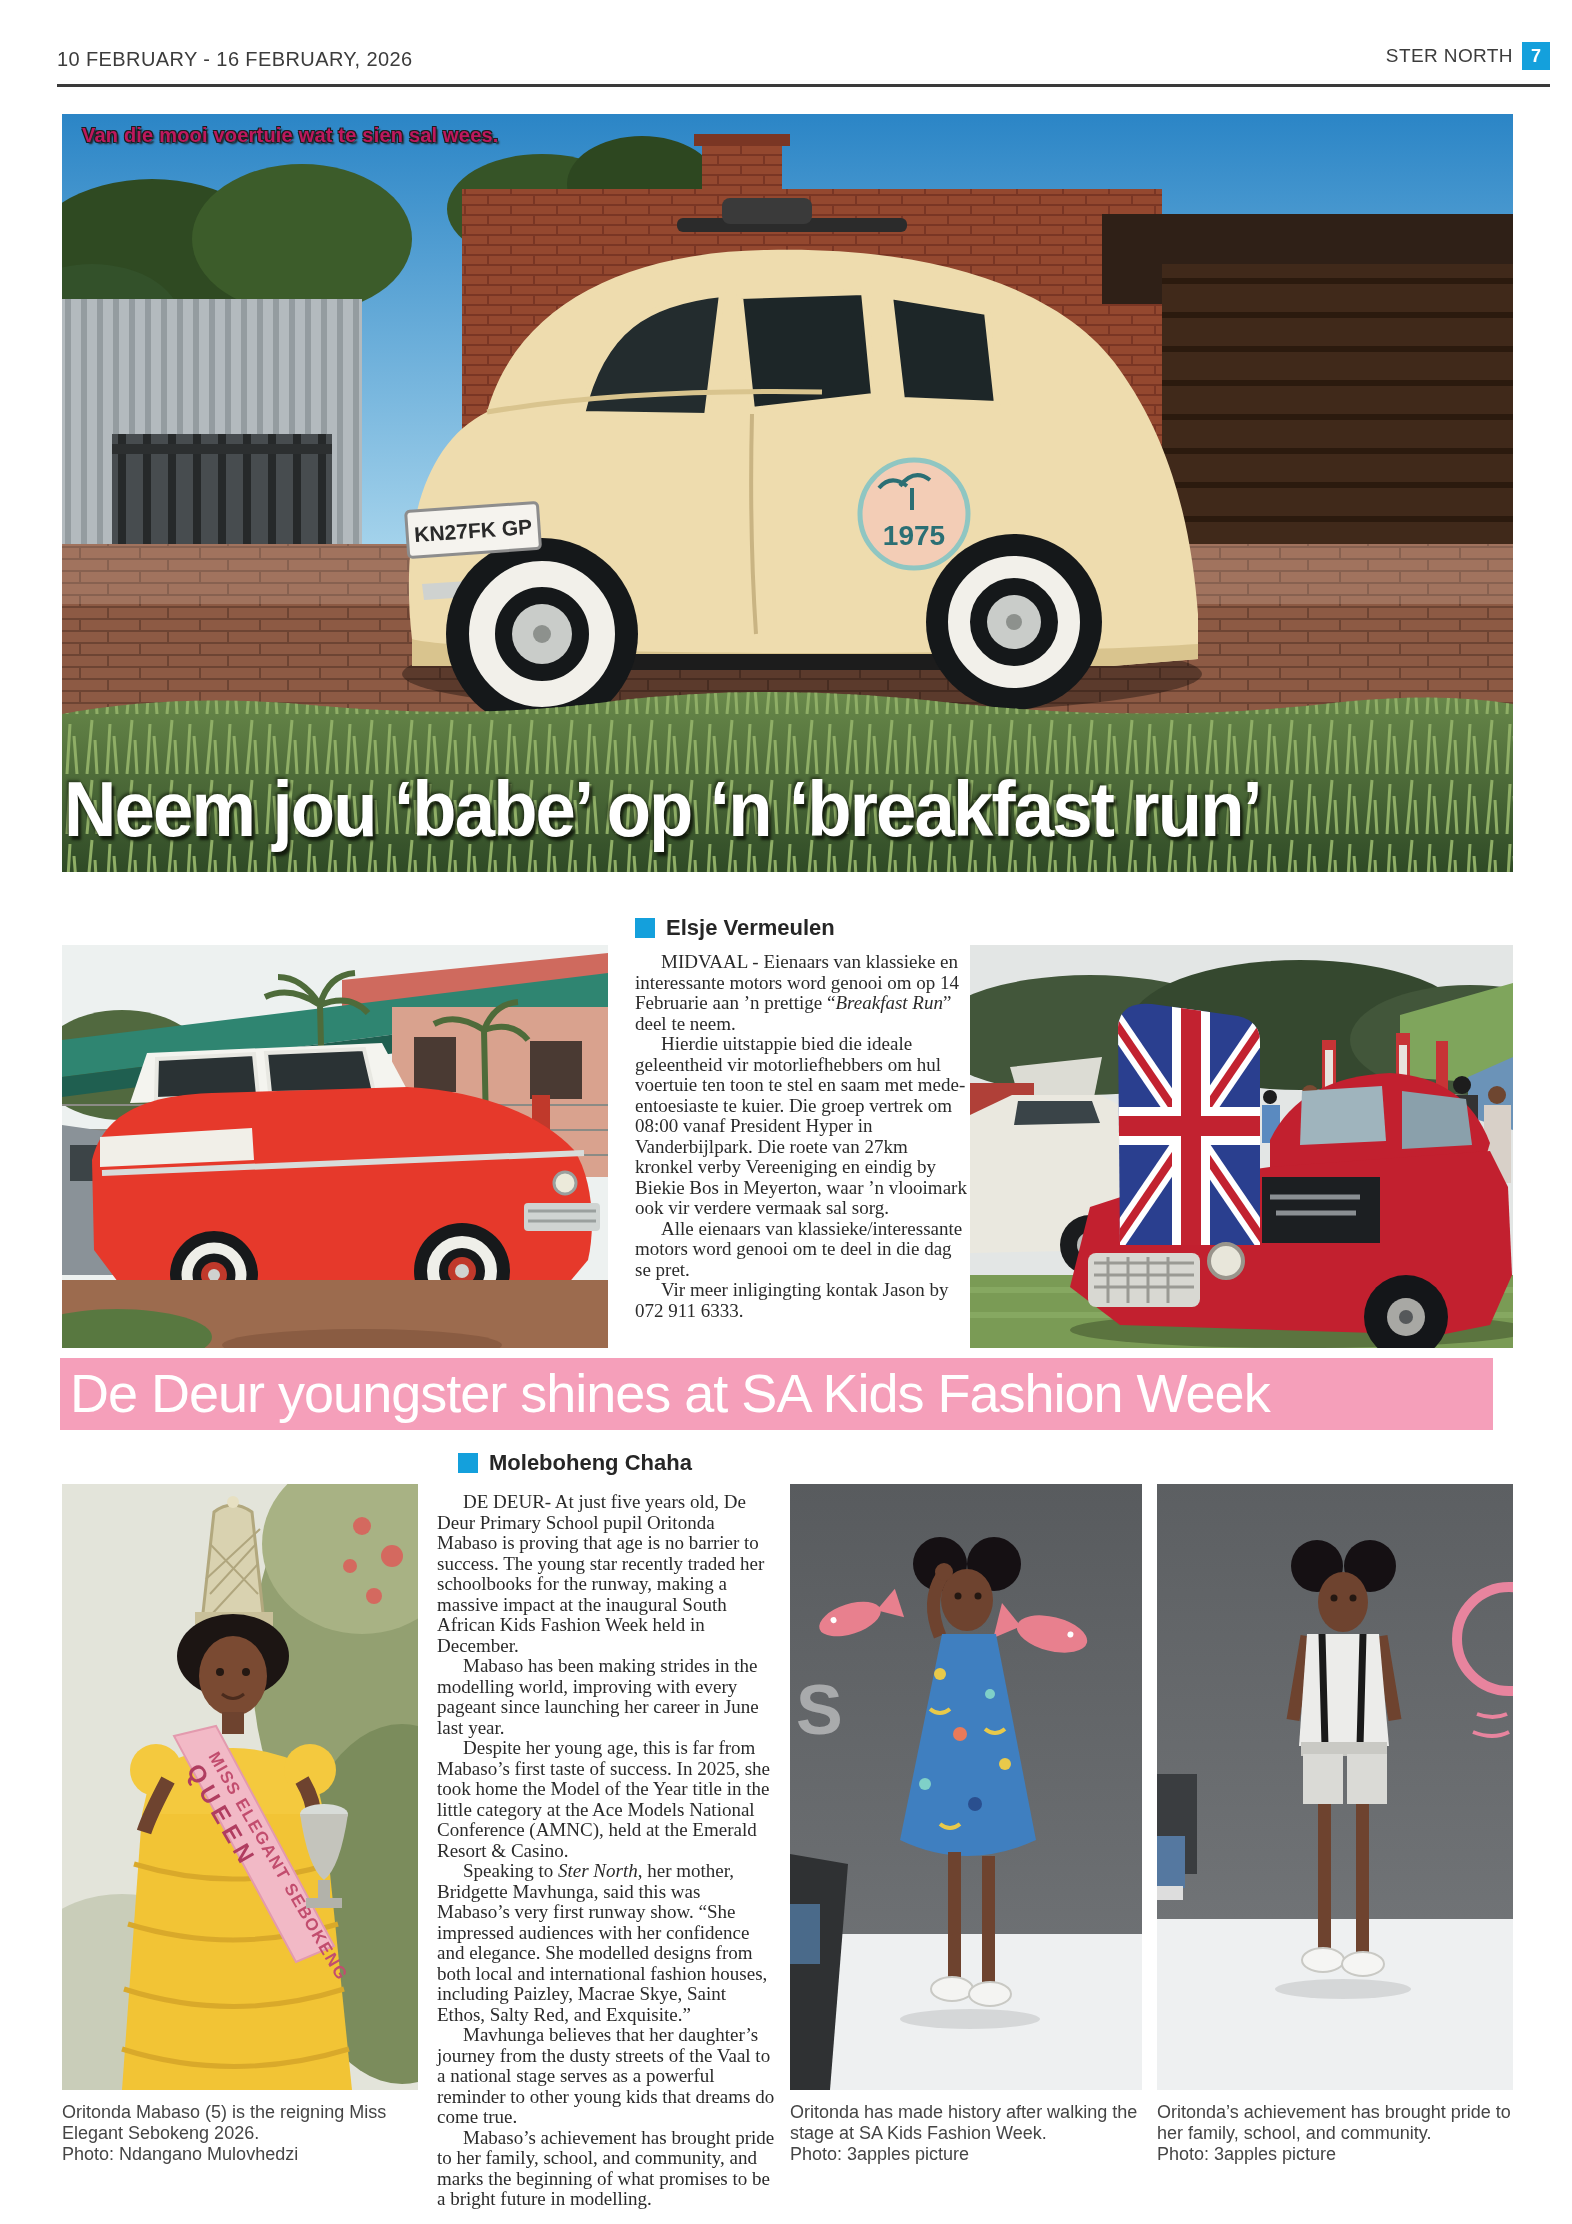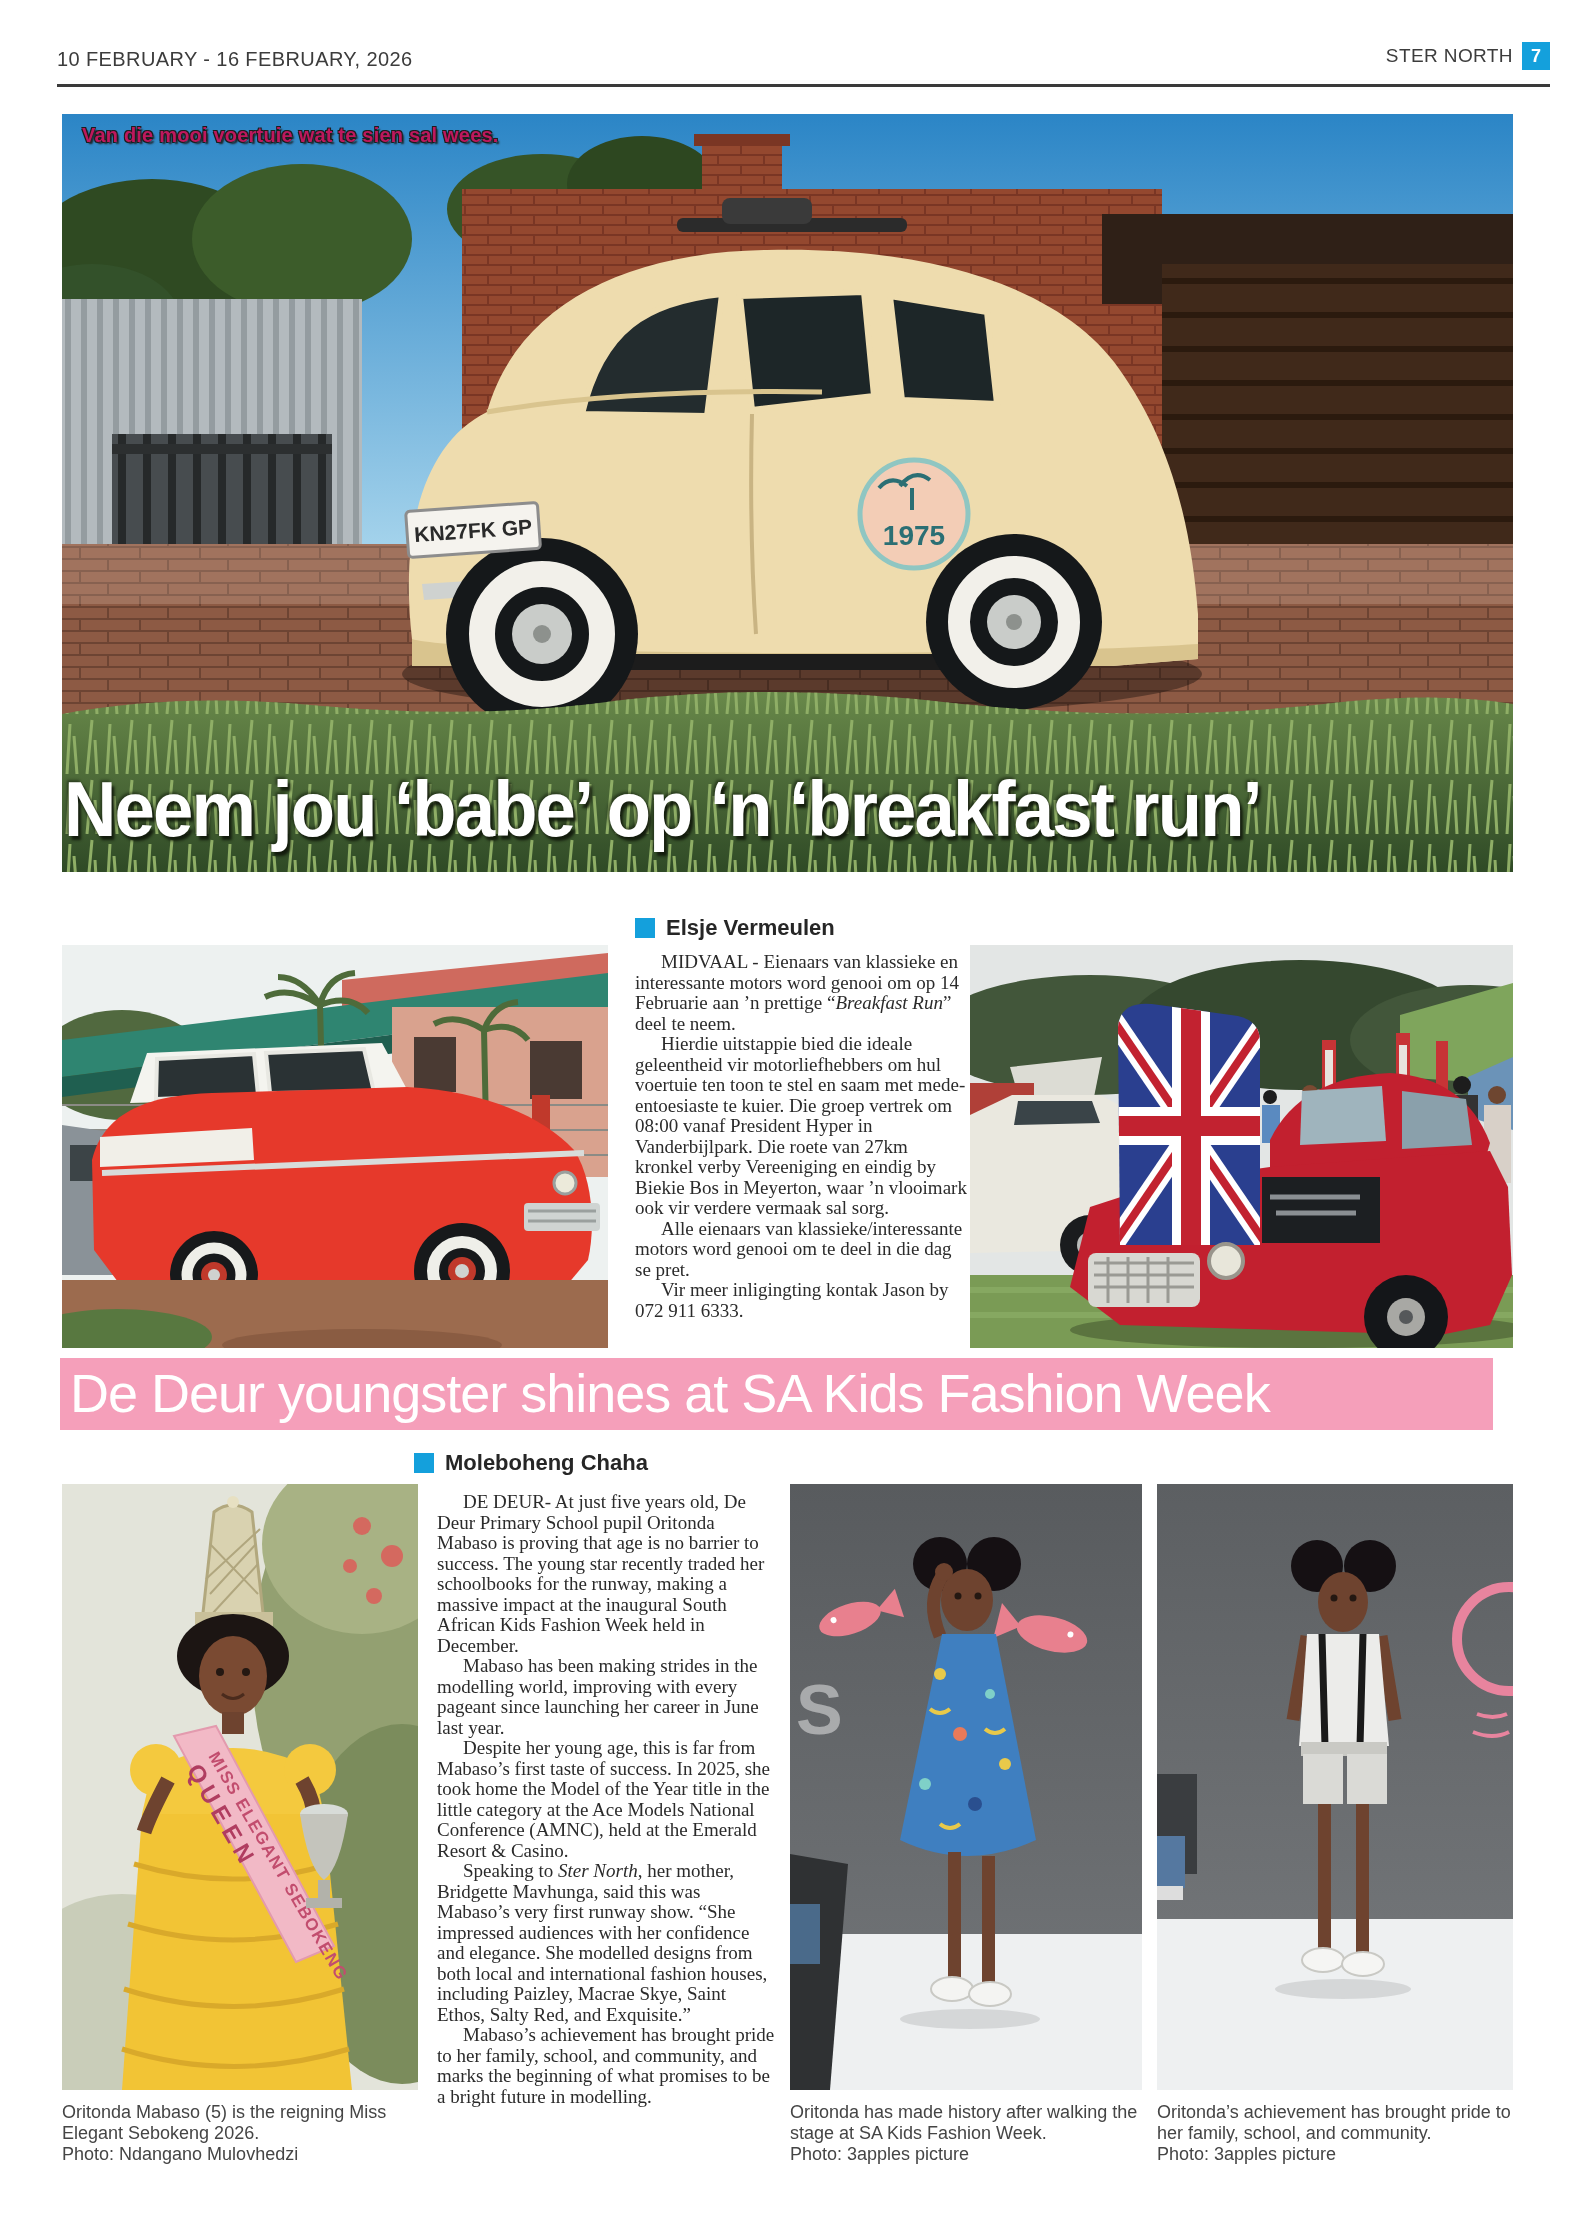--- a/index.html
+++ b/index.html
@@ -271,21 +271,21 @@
         <circle cx="256" cy="316" r="17" fill="#e8e6da" stroke="#99958c" stroke-width="4"></circle>
         <circle cx="436" cy="372" r="42" fill="#141619"></circle>
           <circle cx="436" cy="372" r="19" fill="#a8a8a4"></circle>
           <circle cx="436" cy="372" r="7" fill="#55585a"></circle>
       </g>
     </svg>
   </div>
 
   <div class="banner">De Deur youngster shines at SA Kids Fashion Week</div>
 
-  <div class="byline" style="left:414px;top:1450px;">
+  <div class="byline" style="left:458px;top:1450px;">
     <span class="sq"></span>
     <span>Moleboheng Chaha</span>
   </div>
 
   <div class="photo" style="left:62px;top:1484px;width:356px;height:606px;">
     <svg viewBox="0 0 356 606" preserveAspectRatio="none">
       <rect width="356" height="606" fill="#e3e4da"></rect>
       <g>
         <ellipse cx="320" cy="180" rx="130" ry="220" fill="#93a071"></ellipse>
           <ellipse cx="340" cy="420" rx="110" ry="180" fill="#7b8c5c"></ellipse>
@@ -331,20 +331,21 @@
         <rect x="244" y="414" width="36" height="10" fill="#b2b2aa"></rect>
       </g>
     </svg>
   </div>
 
   <div class="body-col" style="left:437px;top:1492px;width:340px;">
     <p>DE DEUR- At just five years old, De Deur Primary School pupil Oritonda Mabaso is proving that age is no barrier to success. The young star recently traded her schoolbooks for the runway, making a massive impact at the inaugural South African Kids Fashion Week held in December.</p>
     <p>Mabaso has been making strides in the modelling world, improving with every pageant since launching her career in June last year.</p>
     <p>Despite her young age, this is far from Mabaso’s first taste of success. In 2025, she took home the Model of the Year title in the little category at the Ace Models National Conference (AMNC), held at the Emerald Resort &amp; Casino.</p>
     <p><span>Speaking to </span><i>Ster North</i><span>, her mother, Bridgette Mavhunga, said this was Mabaso’s very first runway show. “She impressed audiences with her confidence and elegance. She modelled designs from both local and international fashion houses, including Paizley, Macrae Skye, Saint Ethos, Salty Red, and Exquisite.”</span></p>
+    <p>Mavhunga believes that her daughter’s journey from the dusty streets of the Vaal to a national stage serves as a powerful reminder to other young kids that dreams do come true.</p>
     <p>Mabaso’s achievement has brought pride to her family, school, and community, and marks the beginning of what promises to be a bright future in modelling.</p>
   </div>
 
   <div class="photo" style="left:790px;top:1484px;width:352px;height:606px;">
     <svg viewBox="0 0 352 606" preserveAspectRatio="none">
       <defs>
         <linearGradient id="bd5" x1="0" y1="0" x2="0" y2="1">
           <stop offset="0" stop-color="#585b5e"></stop>
             <stop offset="1" stop-color="#6d7073"></stop>
         </linearGradient>

